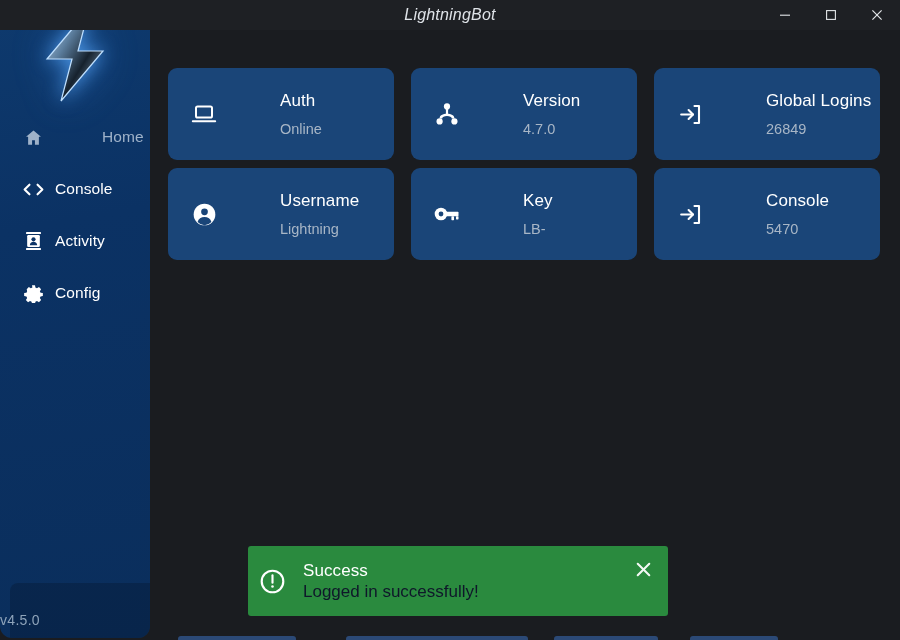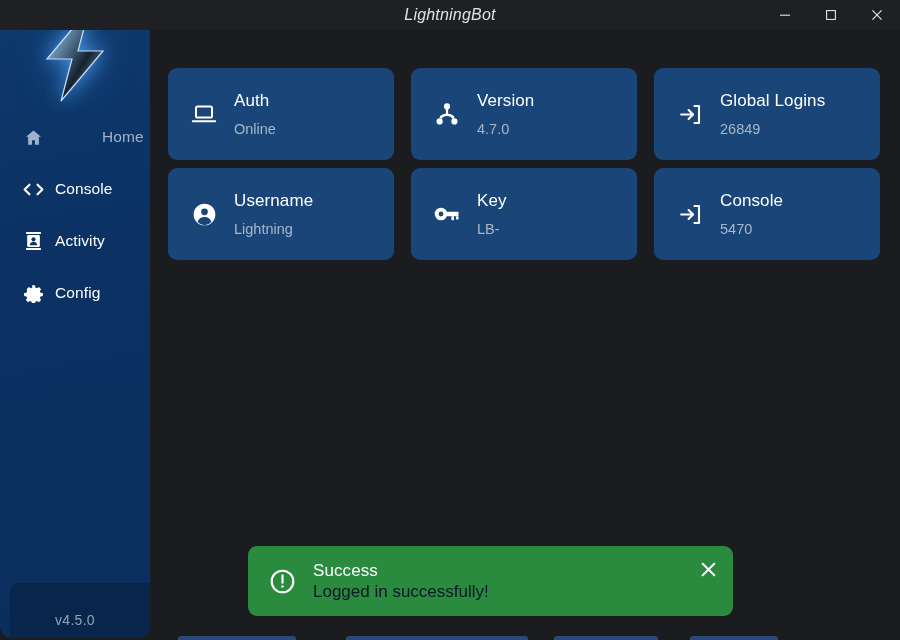--- a/index.html
+++ b/index.html
@@ -132,21 +132,20 @@
     white-space: nowrap;
     letter-spacing: 0.1px;
   }
   .nav-item.active { color: #9fb2c9; gap: 47px; }
 
   .version-text {
     position: absolute;
     left: 0;
     bottom: 10px;
     width: 150px;
-    text-align: center;
     color: #8fa4ba;
     font-size: 14px;
     letter-spacing: 0.3px;
   }
 
   
   .main {
     position: absolute;
     left: 150px;
     top: 30px;
@@ -168,20 +167,21 @@
   }
 
   .card {
     background: #1a4578;
     border-radius: 9px;
     display: flex;
     align-items: center;
     padding-left: 22px;
     cursor: pointer;
     overflow: hidden;
+    gap: 46px;
   }
   .card-icon {
     width: 28px;
     height: 28px;
     flex: 0 0 28px;
     display: flex;
     align-items: center;
     justify-content: center;
     color: #ffffff;
   }
@@ -206,27 +206,27 @@
     line-height: 20px;
     white-space: nowrap;
     margin-top: 8px;
   }
 
   
   .toast {
     position: absolute;
     left: 248px;
     top: 546px;
-    width: 485px;
+    width: 420px;
     height: 70px;
     background: #2a8a3e;
-    border-radius: 9px;
-    display: flex;
-    align-items: center;
-    padding-left: 19px;
+    border-radius: 3px;
+    display: flex;
+    align-items: center;
+    padding-left: 9px;
     z-index: 25;
   }
   .toast-icon {
     width: 30px;
     height: 30px;
     flex: 0 0 30px;
     display: flex;
     align-items: center;
     justify-content: center;
     color: #ffffff;

